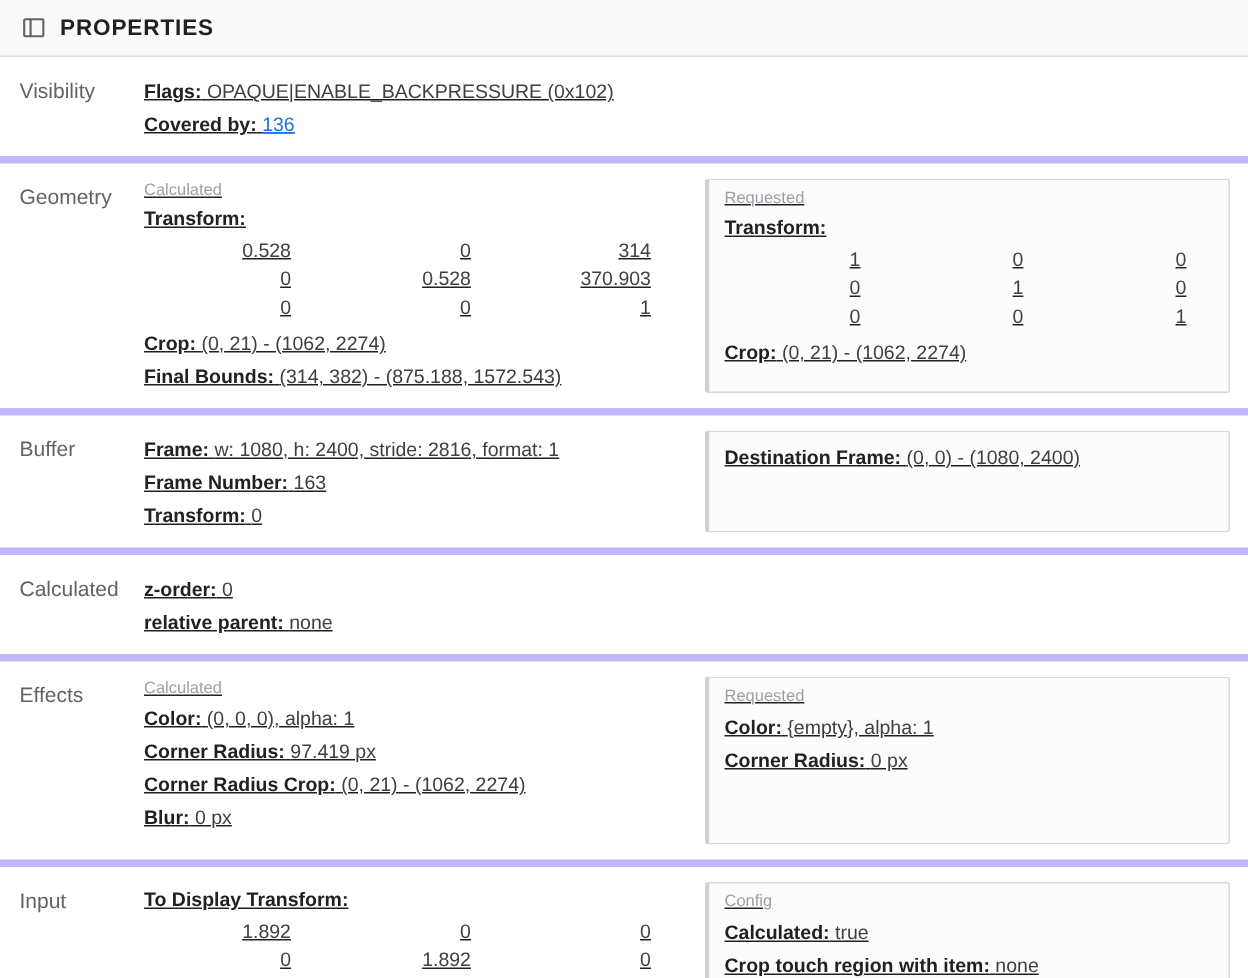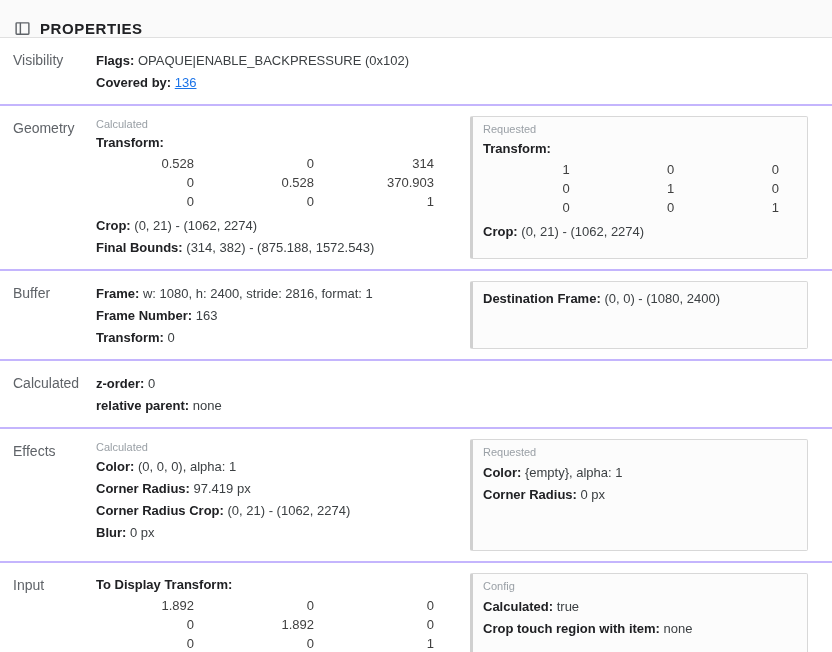--- a/index.html
+++ b/index.html
@@ -8,55 +8,56 @@
     width: 832px; height: 652px;
     background: #ffffff;
     font-family: "Liberation Sans", sans-serif;
     font-size: 13px;
     color: #202124;
     overflow: hidden;
   }
   .header {
     height: 38px;
     display: flex;
-    align-items: flex-end;
+    align-items: center;
     gap: 9px;
     padding: 0 13px;
     border-bottom: 1px solid #e0e0e0;
     background: #fafafa;
   }
   .header-icon {
     width: 18px; height: 18px;
     color: #5f6368;
     display: flex; align-items: center; justify-content: center;
   }
   .header-title {
     font-size: 15px;
     font-weight: bold;
     letter-spacing: 0.6px;
     color: #202124;
   }
   .section {
     display: flex;
-    border-bottom: 2px solid #c4b5fd;
+    border-bottom: 5px solid #c4b5fd;
     padding: 10px 0 10px 0;
   }
   .section-label {
     width: 96px;
     flex: 0 0 96px;
     padding-left: 13px;
     padding-top: 4px;
     font-size: 14px;
     color: #5f6368;
   }
   .section-body {
     flex: 1 1 auto;
     display: flex;
     gap: 14px;
-    padding-right: 24px;
+    padding-right: 12px;
+    text-decoration: underline;
   }
   .col-left {
     flex: 0 0 360px;
     max-width: 360px;
     padding-top: 2px;
   }
   .col-right {
     flex: 1 1 auto;
     border: 1px solid #d8d8d8;
     border-left: 3px solid #d0d0d0;

